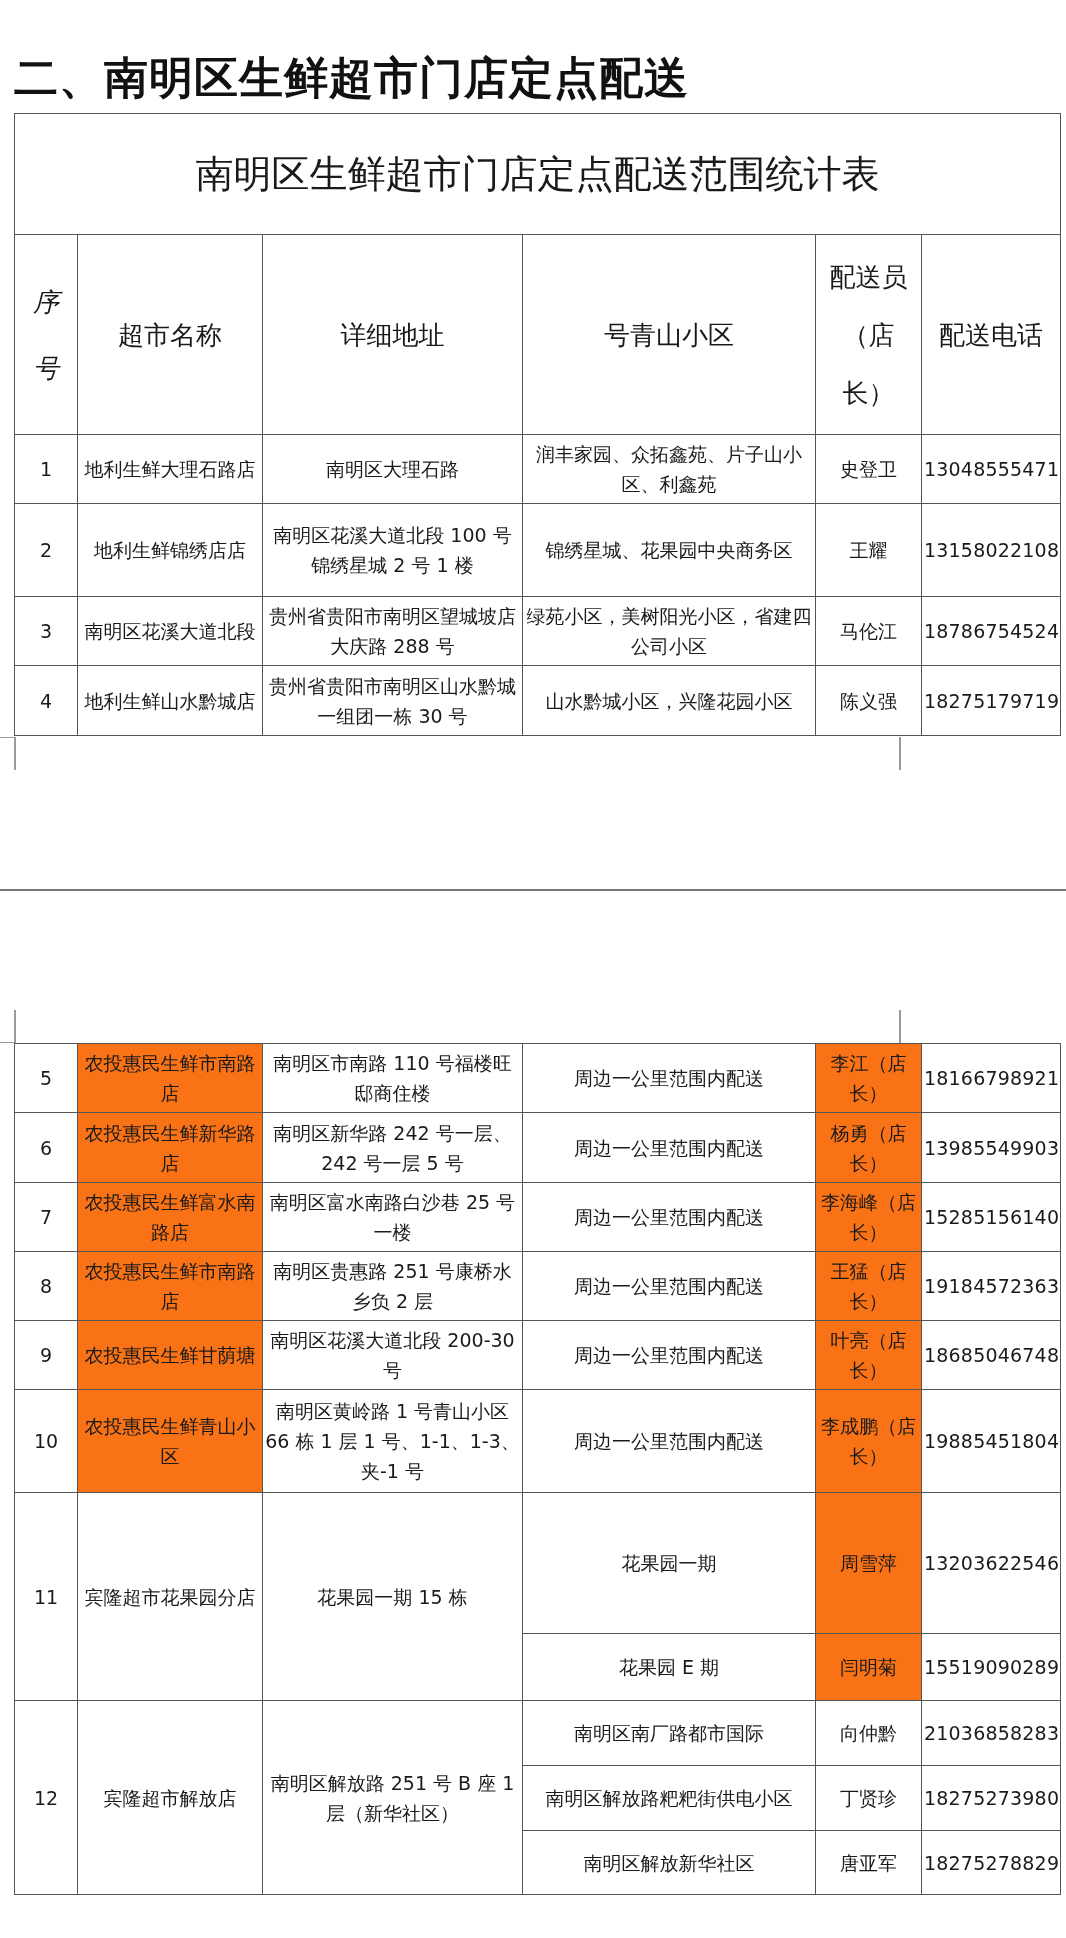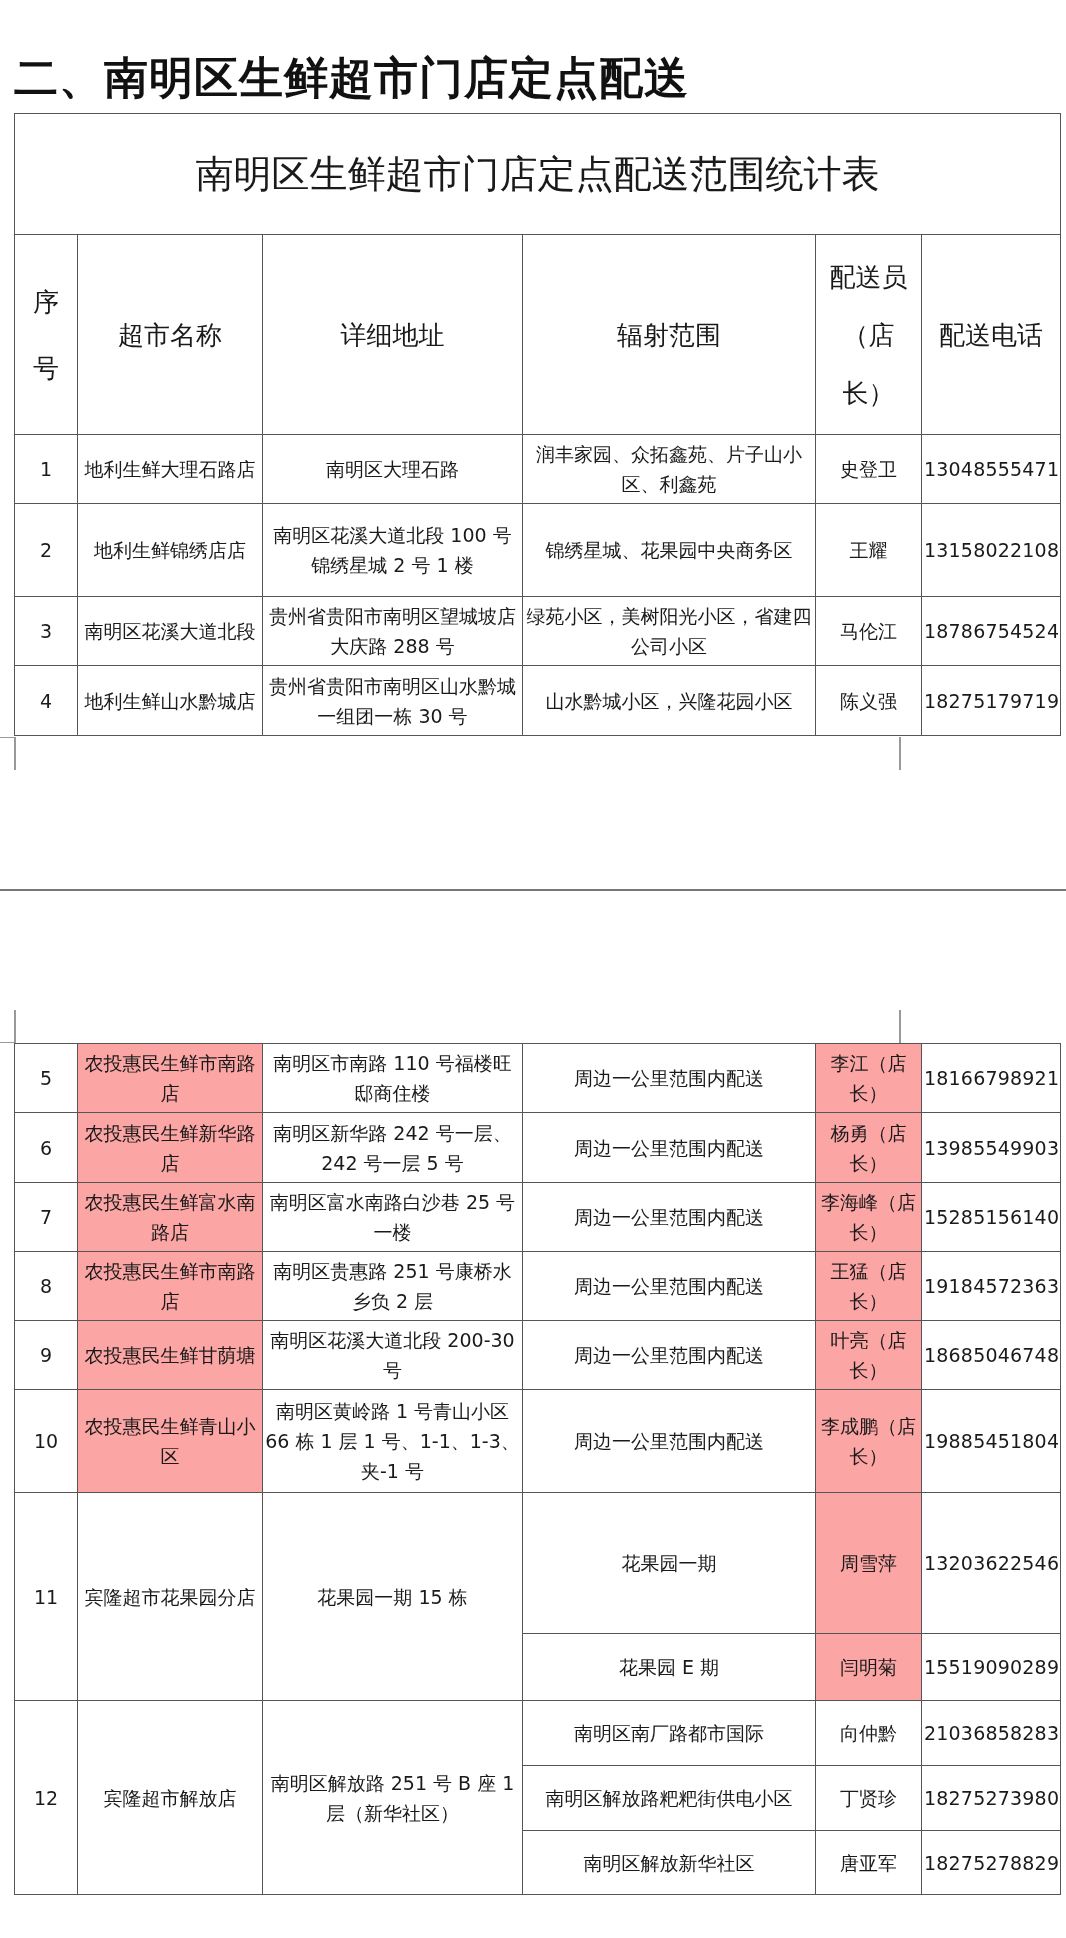--- a/index.html
+++ b/index.html
@@ -17,21 +17,21 @@
     position: absolute; left: 14px; width: 1046px;
     border-collapse: collapse; table-layout: fixed;
   }
   table.sheet td {
     border: 1.5px solid #555; text-align: center; vertical-align: middle;
     font-size: 19px; line-height: 30px; padding: 0 2px; overflow: hidden;
   }
   .title-cell { font-size: 38px !important; line-height: 48px !important; }
   .hdr { font-size: 26px !important; line-height: 40px !important; }
   .hdr-narrow { font-size: 26px !important; line-height: 66px !important; }
-  .shade { background: #fca5a5; }
+  .shade { background: #f97316; }
   .phone { font-size: 19px; letter-spacing: 0.2px; }
   .mark { position: absolute; background: #999; }
 </style>
 </head>
 <body>
 
 <div class="heading">二、南明区生鲜超市门店定点配送</div>
 
 <table class="sheet" style="top:113px;">
   <colgroup>
@@ -40,24 +40,24 @@
       <col style="width:260px">
     <col style="width:293px">
       <col style="width:106px">
       <col style="width:139px">
   </colgroup>
   <tbody>
       <tr style="height:121px">
     <td colspan="6" class="title-cell">南明区生鲜超市门店定点配送范围统计表</td>
   </tr>
   <tr style="height:200px">
-    <td class="hdr-narrow" style="padding:8px 14px;">序号</td>
+    <td class="hdr-narrow" style="padding:8px 14px;font-style:italic;">序号</td>
     <td class="hdr">超市名称</td>
     <td class="hdr">详细地址</td>
-    <td class="hdr">辐射范围</td>
+    <td class="hdr">号青山小区</td>
     <td class="hdr" style="line-height:58px !important;">配送员（店长）</td>
     <td class="hdr">配送电话</td>
   </tr>
   <tr style="height:69px">
     <td>1</td>
     <td>地利生鲜大理石路店</td>
     <td>南明区大理石路</td>
     <td>润丰家园、众拓鑫苑、片子山小区、利鑫苑</td>
     <td>史登卫</td>
     <td class="phone">13048555471</td>

